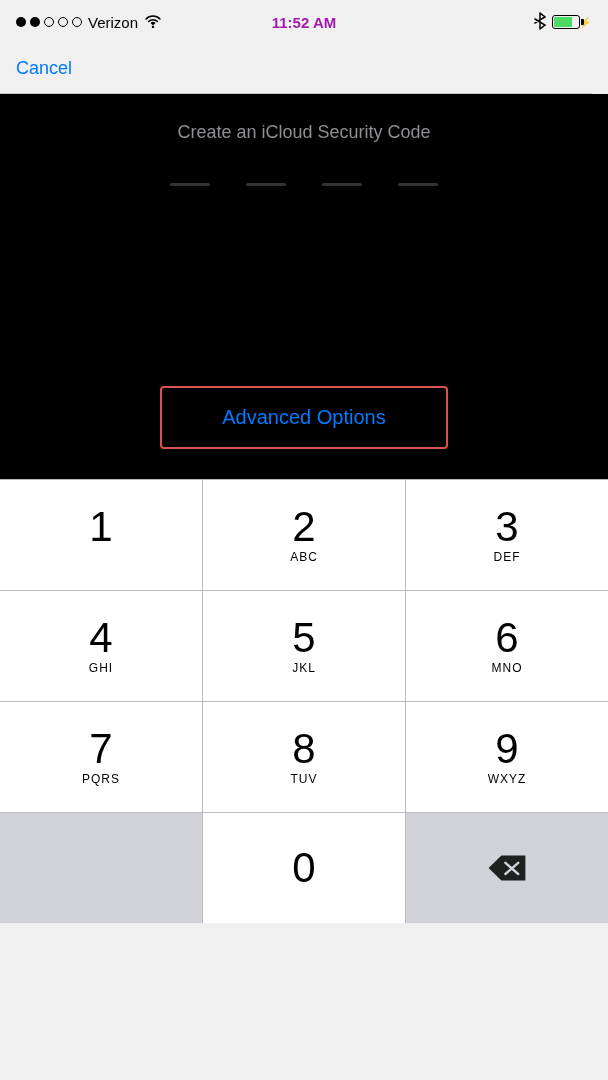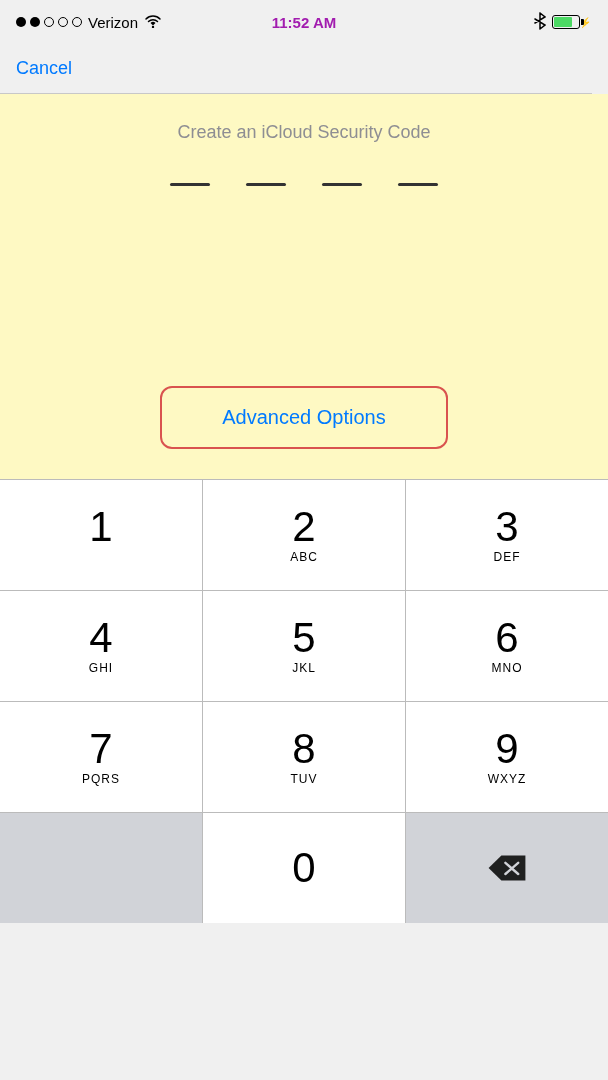--- a/index.html
+++ b/index.html
@@ -147,21 +147,21 @@
       font-weight: 600;
       color: #000;
       position: absolute;
       left: 50%;
       transform: translateX(-50%);
     }
 
     
     .main-content {
       width: 608px;
-      background: #fef9c3;
+      background: #000000;
       display: flex;
       flex-direction: column;
       align-items: center;
     }
 
     .subtitle {
       margin-top: 28px;
       font-size: 18px;
       color: #8e8e93;
       text-align: center;
@@ -191,21 +191,21 @@
       justify-content: center;
     }
 
     .advanced-options-btn {
       border: 2px solid #d9534f;
       background: transparent;
       padding: 18px 60px;
       font-size: 20px;
       color: #007aff;
       cursor: pointer;
-      border-radius: 12px;
+      border-radius: 4px;
     }
 
     
     .numpad {
       width: 608px;
       background: #d1d3d8;
       border-top: 1px solid #bbb;
     }
 
     .numpad-row {

